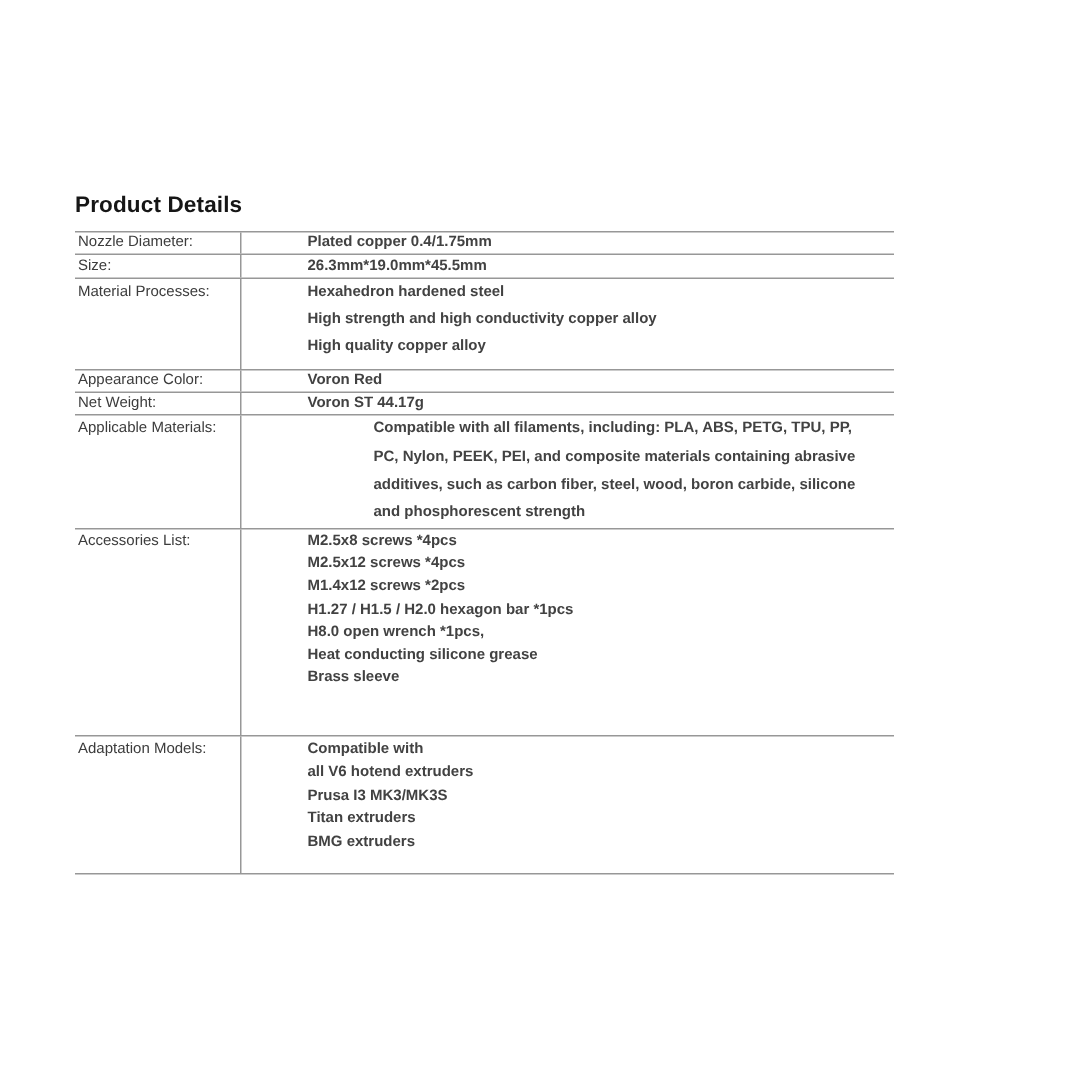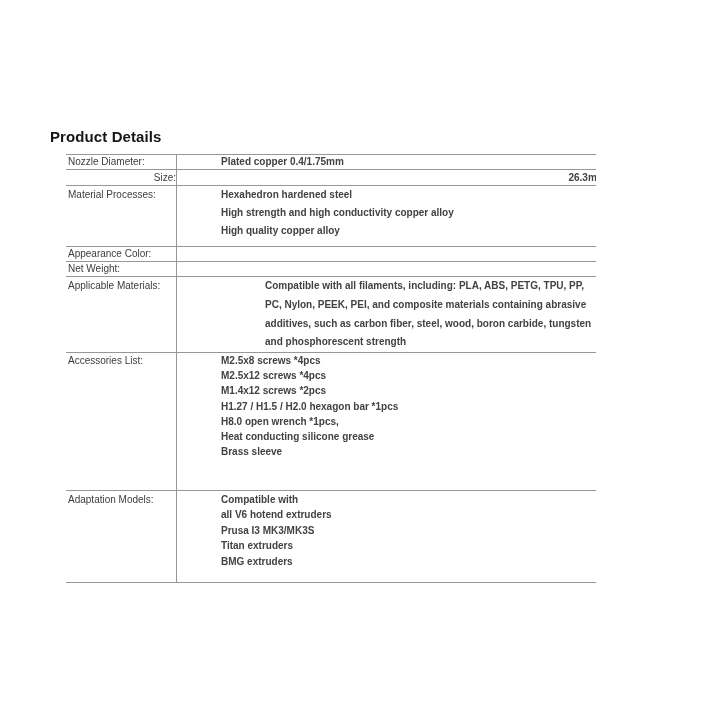--- a/index.html
+++ b/index.html
@@ -15,21 +15,21 @@
     position:absolute;
     left:50px; top:129px;
     font-size:15px;
     line-height:16px;
     font-weight:700;
     color:#161616;
     letter-spacing:0.1px;
   }
   .spec-table {
     position:absolute;
-    left:66px; top:154px;
+    left:50px; top:154px;
     width:622px;
   }
   .spec-row {
     display:flex;
     border-top:1px solid #979797;
   }
   .spec-row:last-child { border-bottom:1px solid #979797; }
   .spec-label {
     width:111px;
     border-right:1px solid #979797;
@@ -43,21 +43,21 @@
     padding-left:44px;
     font-size:10px;
     color:#424242;
     overflow:hidden;
     font-weight:bold;
   }
   .line { white-space:nowrap; }
 
   
   .spec-row:nth-child(1) { height:15px; }
-  .spec-row:nth-child(2) { height:16px;text-align:right; }
+  .spec-row:nth-child(2) { height:16px; }
   .spec-row:nth-child(3) { height:61px;justify-content:flex-end; }
   .spec-row:nth-child(4) { height:15px; }
   .spec-row:nth-child(5) { height:15px; }
   .spec-row:nth-child(6) { height:76px;gap:44px; }
   .spec-row:nth-child(7) { height:138px; }
   .spec-row:nth-child(8) { height:93px; }
 
   
   .spec-row:nth-child(1) .spec-label, .spec-row:nth-child(1) .spec-value { line-height:14px; }
   .spec-row:nth-child(2) .spec-label, .spec-row:nth-child(2) .spec-value { line-height:15px; }
@@ -91,30 +91,36 @@
       <div class="spec-row">
         <div class="spec-label">Material Processes:</div>
         <div class="spec-value">
           <div class="line">Hexahedron hardened steel</div>
           <div class="line">High strength and high conductivity copper alloy</div>
           <div class="line">High quality copper alloy</div>
         </div>
       </div>
       <div class="spec-row">
         <div class="spec-label">Appearance Color:</div>
+        <div class="spec-value">
+          <div class="line">Voron Red</div>
+        </div>
       </div>
       <div class="spec-row">
         <div class="spec-label">Net Weight:</div>
+        <div class="spec-value">
+          <div class="line">Voron ST 44.17g</div>
+        </div>
       </div>
       <div class="spec-row">
         <div class="spec-label">Applicable Materials:</div>
         <div class="spec-value">
           <div class="line">Compatible with all filaments, including:  PLA,  ABS, PETG, TPU, PP,</div>
           <div class="line">PC, Nylon, PEEK, PEI,  and composite materials containing abrasive</div>
-          <div class="line">additives, such as carbon fiber, steel, wood, boron carbide, tungsten</div>
+          <div class="line">additives, such as carbon fiber, steel, wood, boron carbide, silicone</div>
           <div class="line">and phosphorescent strength</div>
         </div>
       </div>
       <div class="spec-row">
         <div class="spec-label">Accessories List:</div>
         <div class="spec-value">
           <div class="line">M2.5x8 screws *4pcs</div>
           <div class="line">M2.5x12 screws *4pcs</div>
           <div class="line">M1.4x12 screws *2pcs</div>
           <div class="line">H1.27 / H1.5 / H2.0 hexagon bar *1pcs</div>

